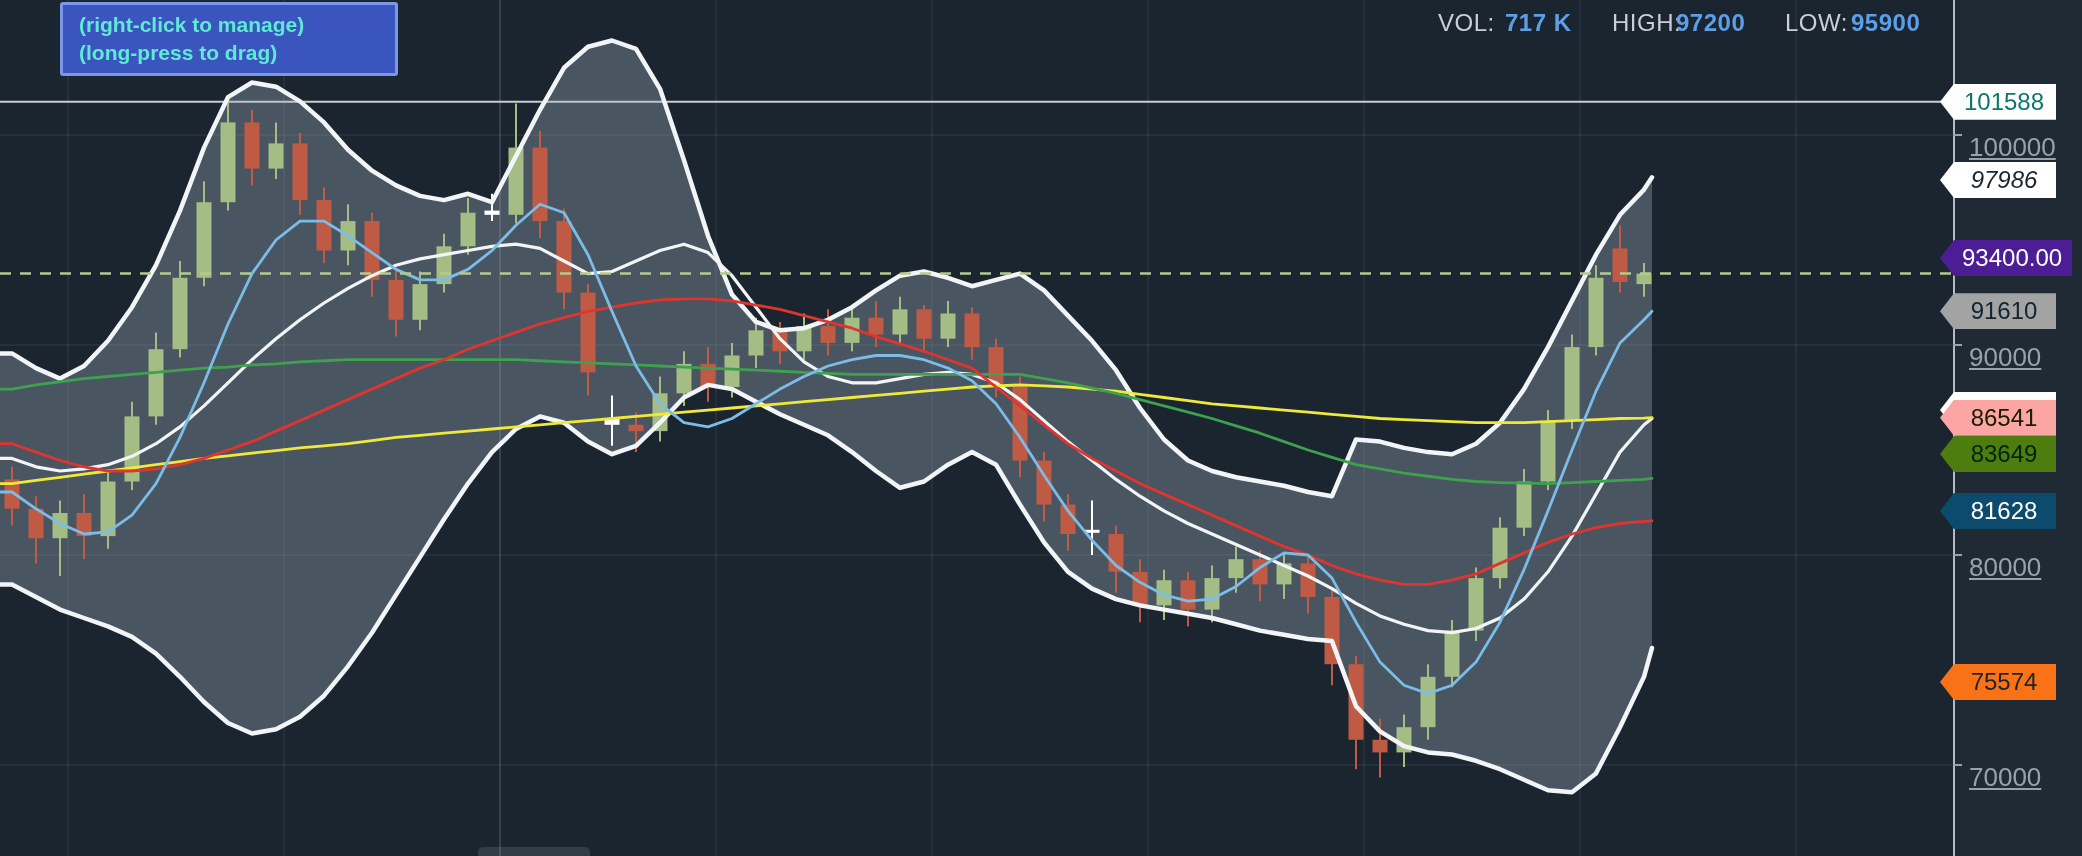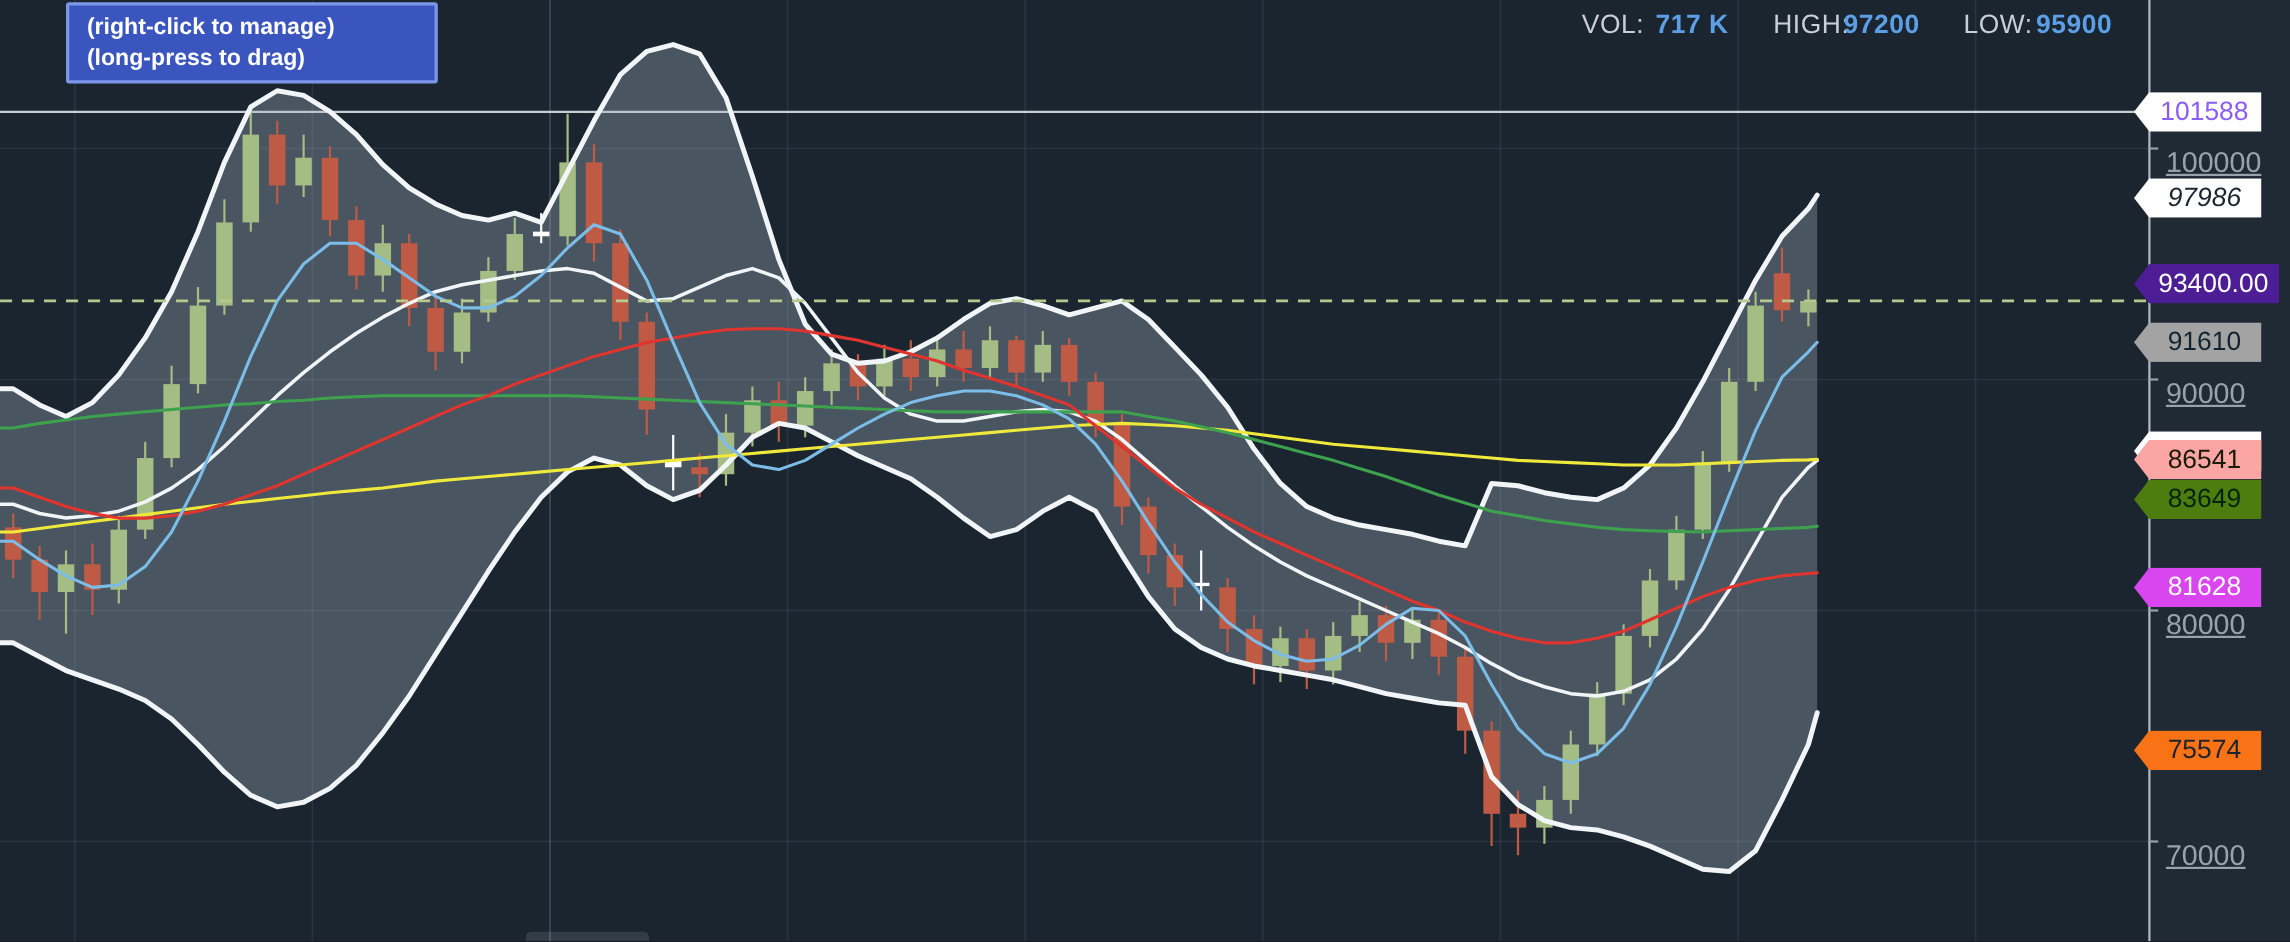--- a/index.html
+++ b/index.html
@@ -11,21 +11,21 @@
   svg{position:absolute;left:0;top:0;display:block;}
   
   .hud{position:absolute;top:0;left:0;width:100%;height:40px;pointer-events:none;}
   .hud span{position:absolute;top:9px;font-size:24px;letter-spacing:0.5px;}
   .hud .lbl{color:#c9cfd6;}
   .hud .val{color:#5d9fe6;font-weight:bold;}
   
   .tooltip{
     position:absolute;left:60px;top:2px;width:316px;height:56px;
     background:#3a55be;border:3px solid #7d97e8;border-radius:3px;
-    color:#ffffff;font-weight:bold;font-size:21px;line-height:28px;
+    color:#5eead4;font-weight:bold;font-size:21px;line-height:28px;
     padding:6px 0 6px 16px;
   }
   
   .axis{
     position:absolute;left:1953px;top:0;width:129px;height:856px;
     background:#1f2a35;border-left:2px solid rgba(205,213,220,0.85);
   }
   .tick{position:absolute;left:0;height:30px;line-height:30px;color:#98a2ac;font-size:26px;}
   .tick .dash{position:absolute;left:-2px;top:14px;width:9px;height:2px;background:#98a2ac;}
   .tick .t{position:absolute;left:14px;top:12px;text-decoration:underline;}
@@ -234,25 +234,25 @@
         <span class="t">90000</span>
       </div>
       <div class="tick" style="top: 540px;">
         <span class="dash"></span>
         <span class="t">80000</span>
       </div>
       <div class="tick" style="top: 750px;">
         <span class="dash"></span>
         <span class="t">70000</span>
       </div>
-      <div class="badge" style="top: 83.652px; background: rgb(255, 255, 255); color: #8b5cf6; z-index: 3;">101588</div>
+      <div class="badge" style="top: 83.652px; background: rgb(255, 255, 255); color: #0f766e; z-index: 3;">101588</div>
       <div class="badge" style="top: 162px; background: rgb(255, 255, 255); color: rgb(28, 36, 46); z-index: 3; font-style: italic;">97986</div>
       <div class="badge" style="top: 240px; background: #4c1d95; color: rgb(255, 255, 255); z-index: 4;">93400.00</div>
       <div class="badge" style="top: 293.19px; background: #a3a3a3; color: rgb(19, 36, 47); z-index: 3;">91610</div>
       <div class="badge" style="top: 392.1px; background: rgb(255, 255, 255); color: rgb(28, 36, 46); z-index: 2;"></div>
       <div class="badge" style="top: 399.639px; background: #fca5a5; color: rgb(26, 26, 5); z-index: 3;">86541</div>
       <div class="badge" style="top: 436px; background: #4d7c0f; color: rgb(7, 35, 12); z-index: 3;">83649</div>
-      <div class="badge" style="top: 516px; background: #d946ef; color: rgb(255, 255, 255); z-index: 3;">81628</div>
+      <div class="badge" style="top: 493px; background: #0c4a6e; color: rgb(255, 255, 255); z-index: 3;">81628</div>
       <div class="badge" style="top: 664px; background: #f97316; color: rgb(28, 36, 46); z-index: 3;">75574</div>
     </div>
 
   <div class="chip" style="left: 478px;"></div>
 </div>
 
 </body></html>

